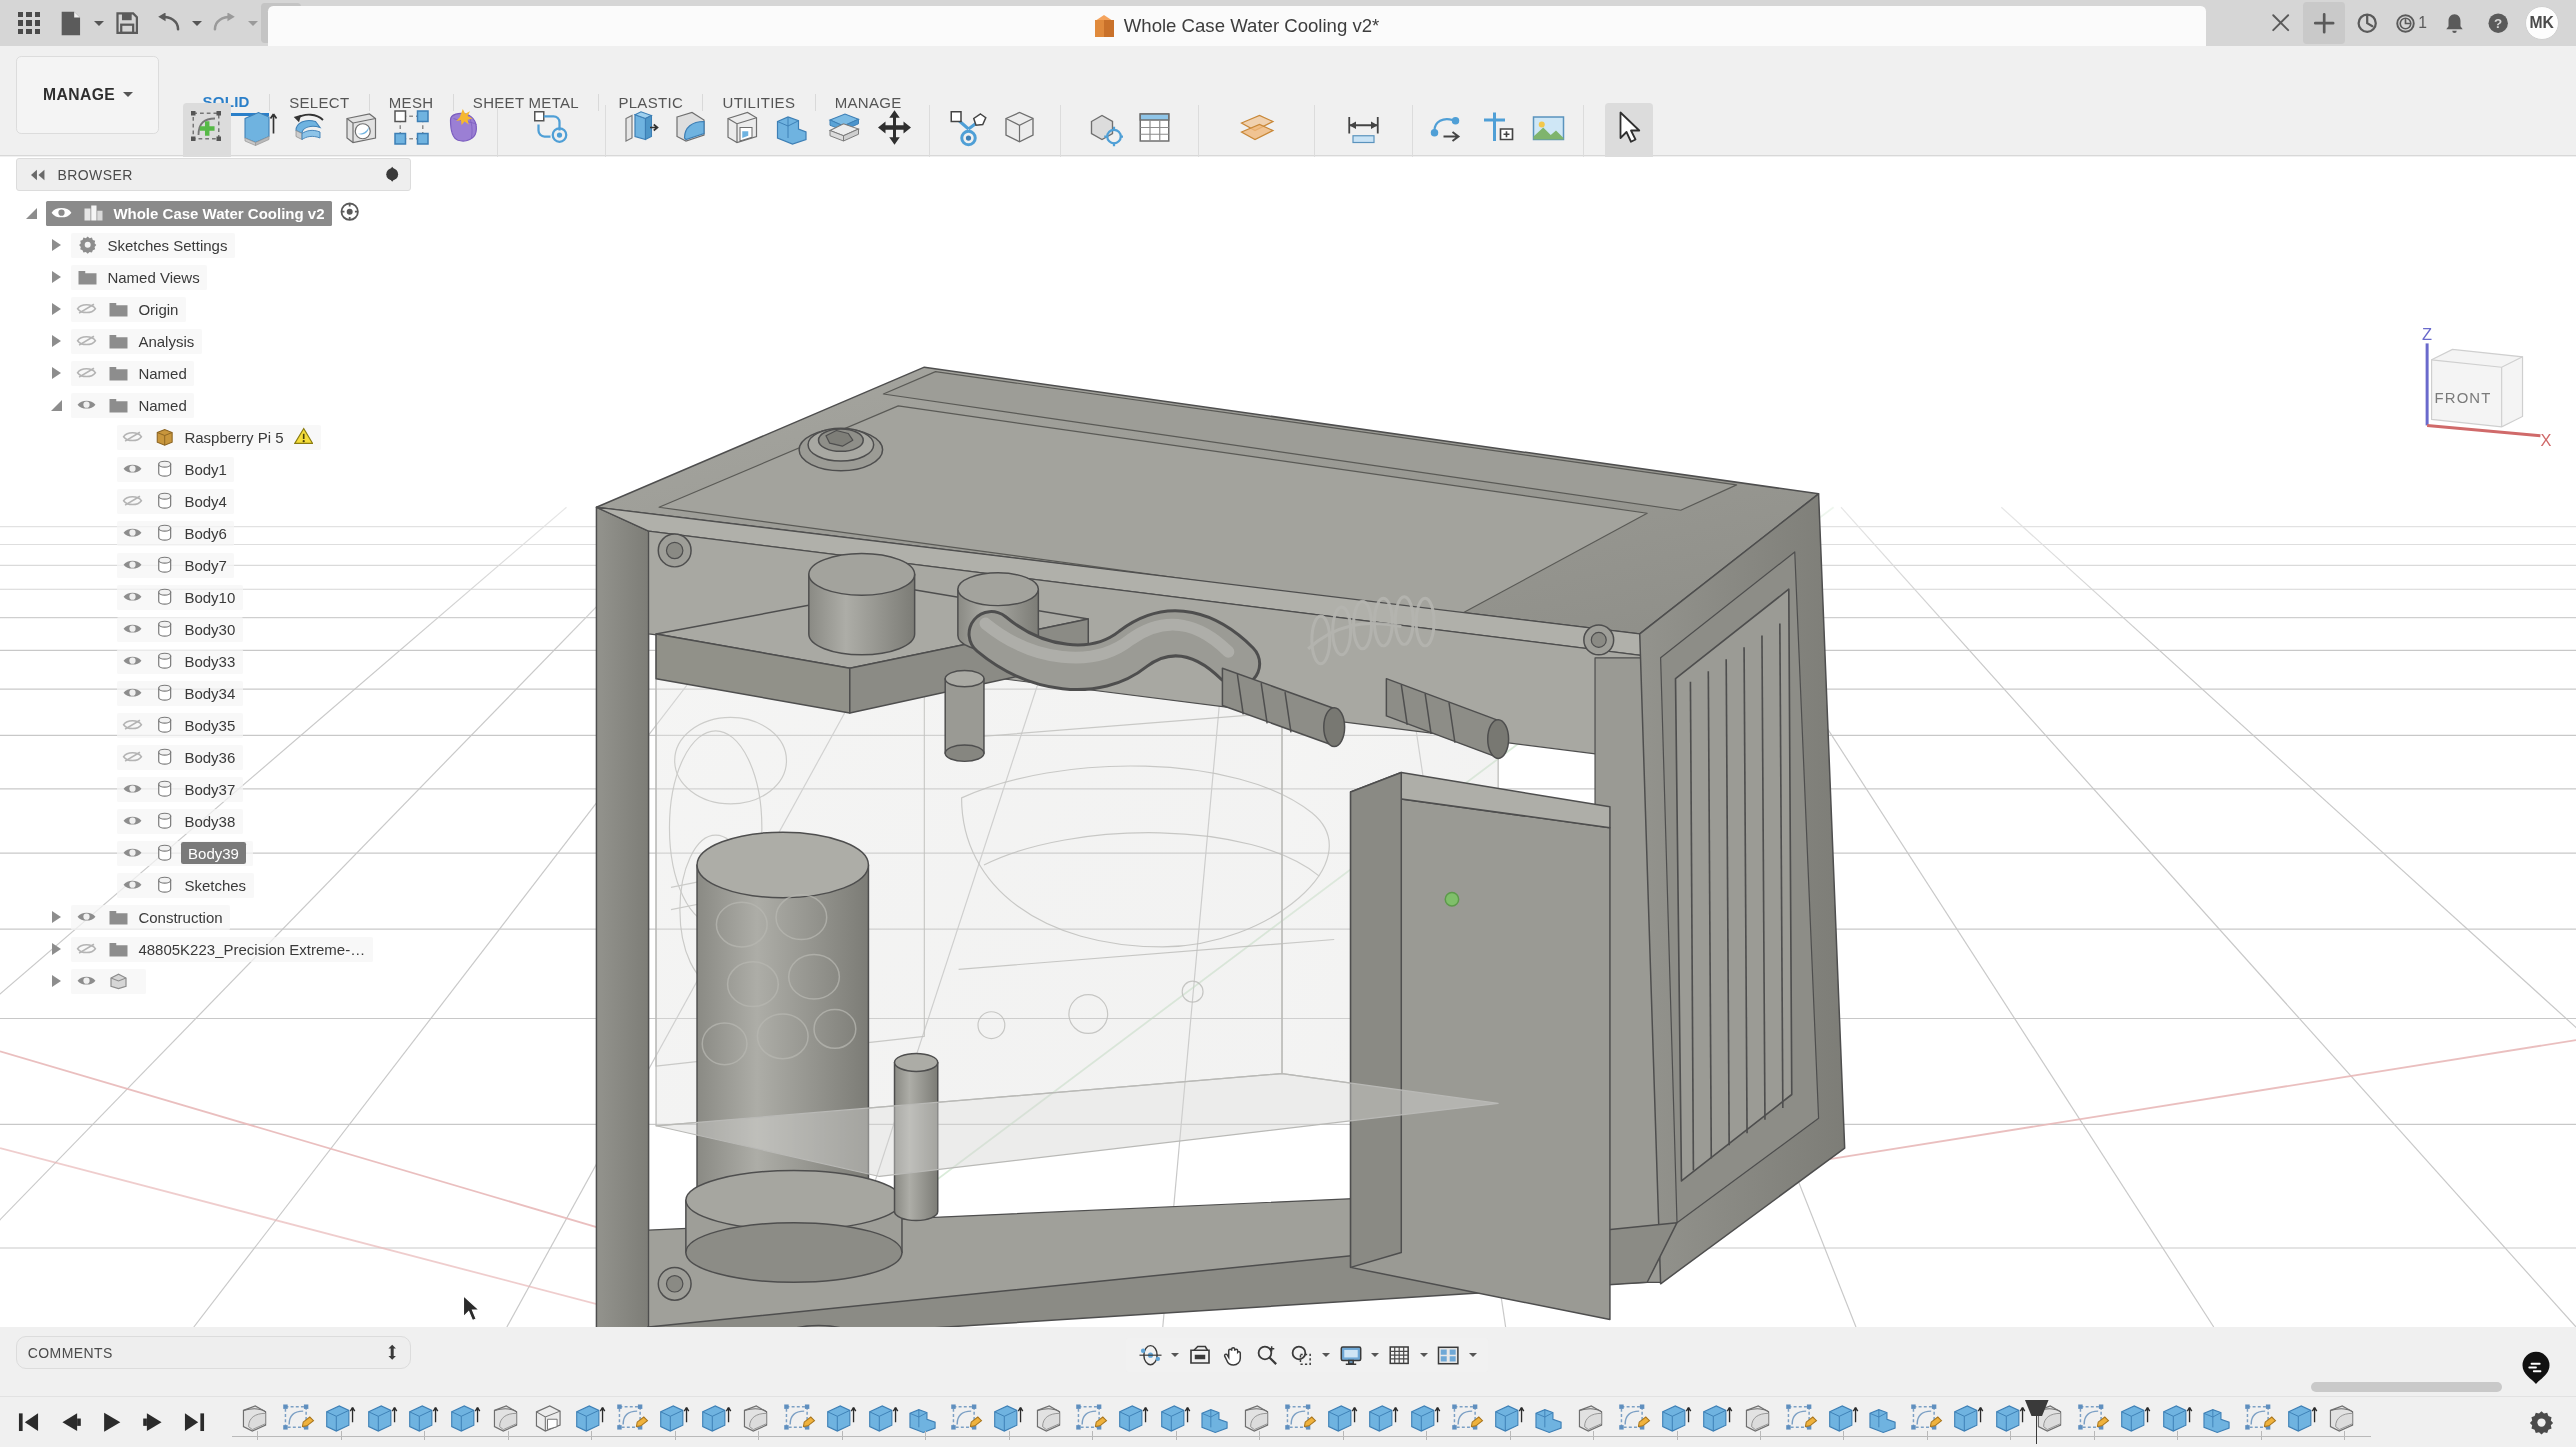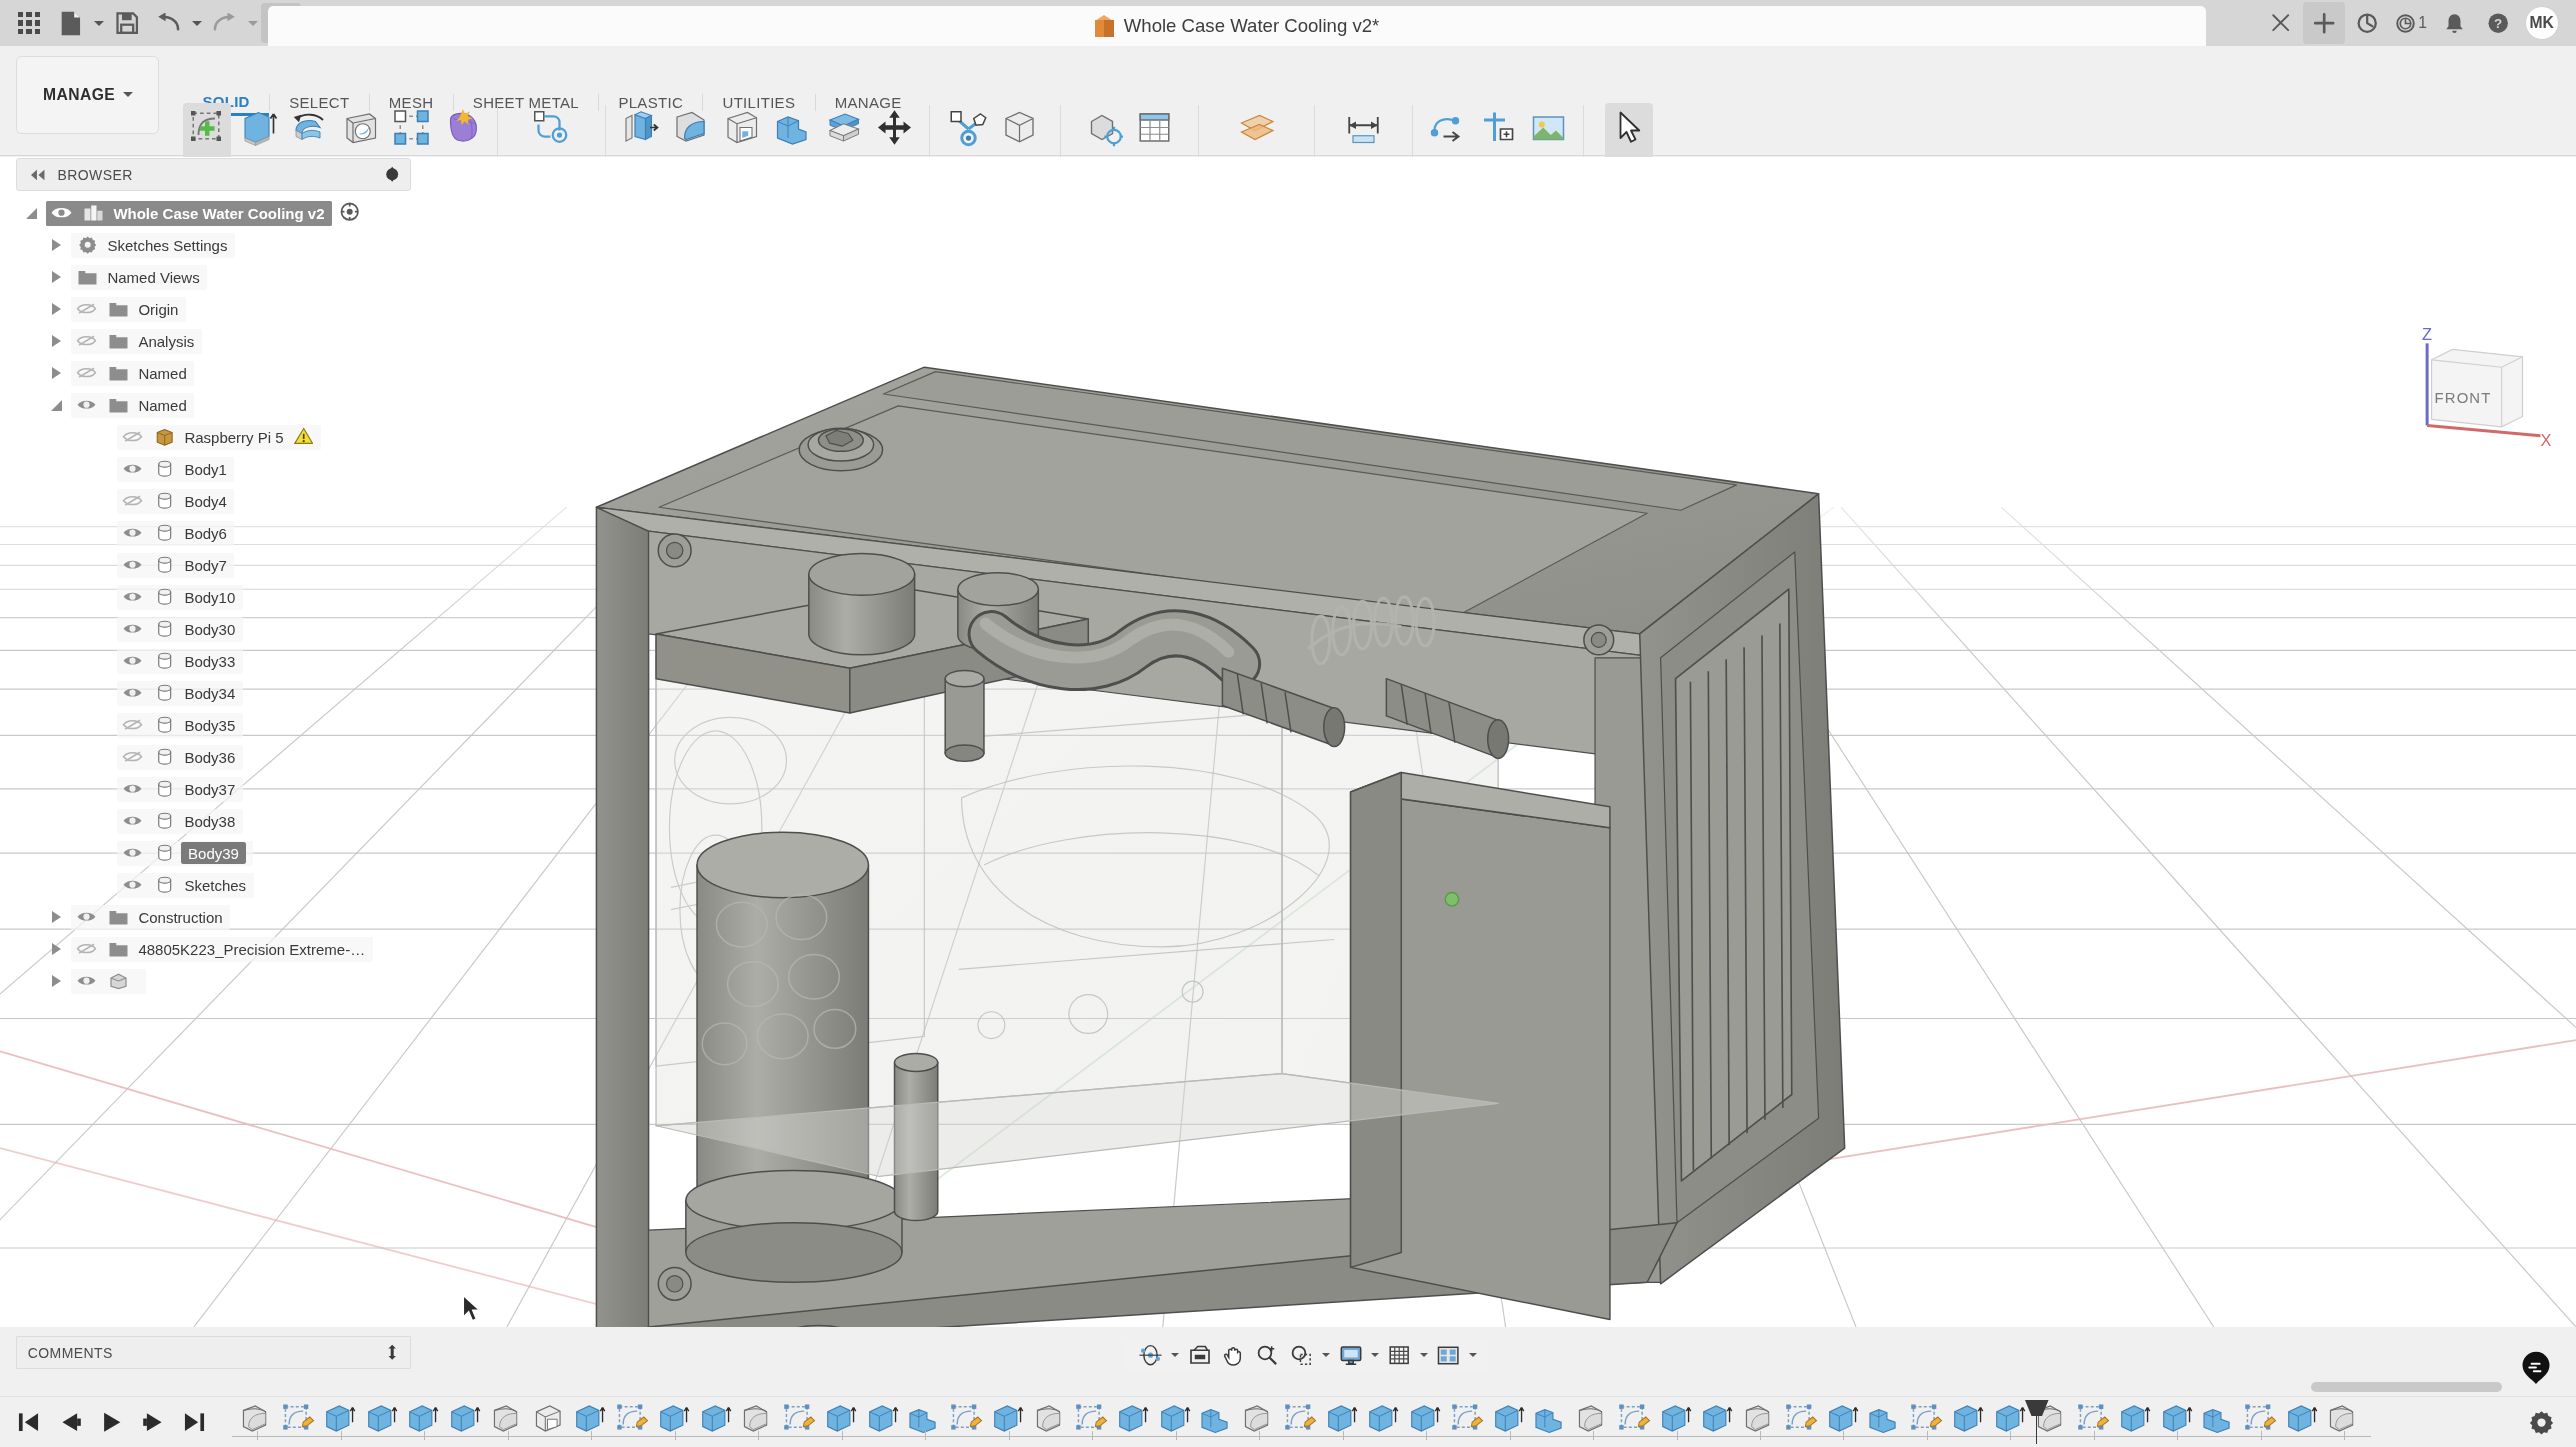--- a/index.html
+++ b/index.html
@@ -118,21 +118,21 @@
   
   .viewport {
     position:absolute; left:0; top: 157px; width: 2576px; height: 1170px;
     background: #ffffff; overflow:hidden;
   }
   .vp-grid { position:absolute; left:0; top:0; width:2576px; height:1170px; }
 
   
   .comments {
     position:absolute; left: 16.4px; top: 1336px; width: 395px; height: 33px;
-    background:#eeeeee; border:0.7px solid #dcdcdc; border-radius:1px;
+    background:#eeeeee; border:0.7px solid #dcdcdc; border-radius:10px;
     display:flex; align-items:center; padding: 0 10.4px; z-index:20;
     font-size: 14px; color:#4b4b4b; letter-spacing:0.4px;
   }
 
   
   .navbar {
     position:absolute; left: 1126px; top: 1338px; height: 34px;
     background: rgba(240,240,240,0.82);
     display:flex; align-items:center; gap: 0; padding: 0 7.5px; z-index: 20; border-radius:2.2px;
   }

